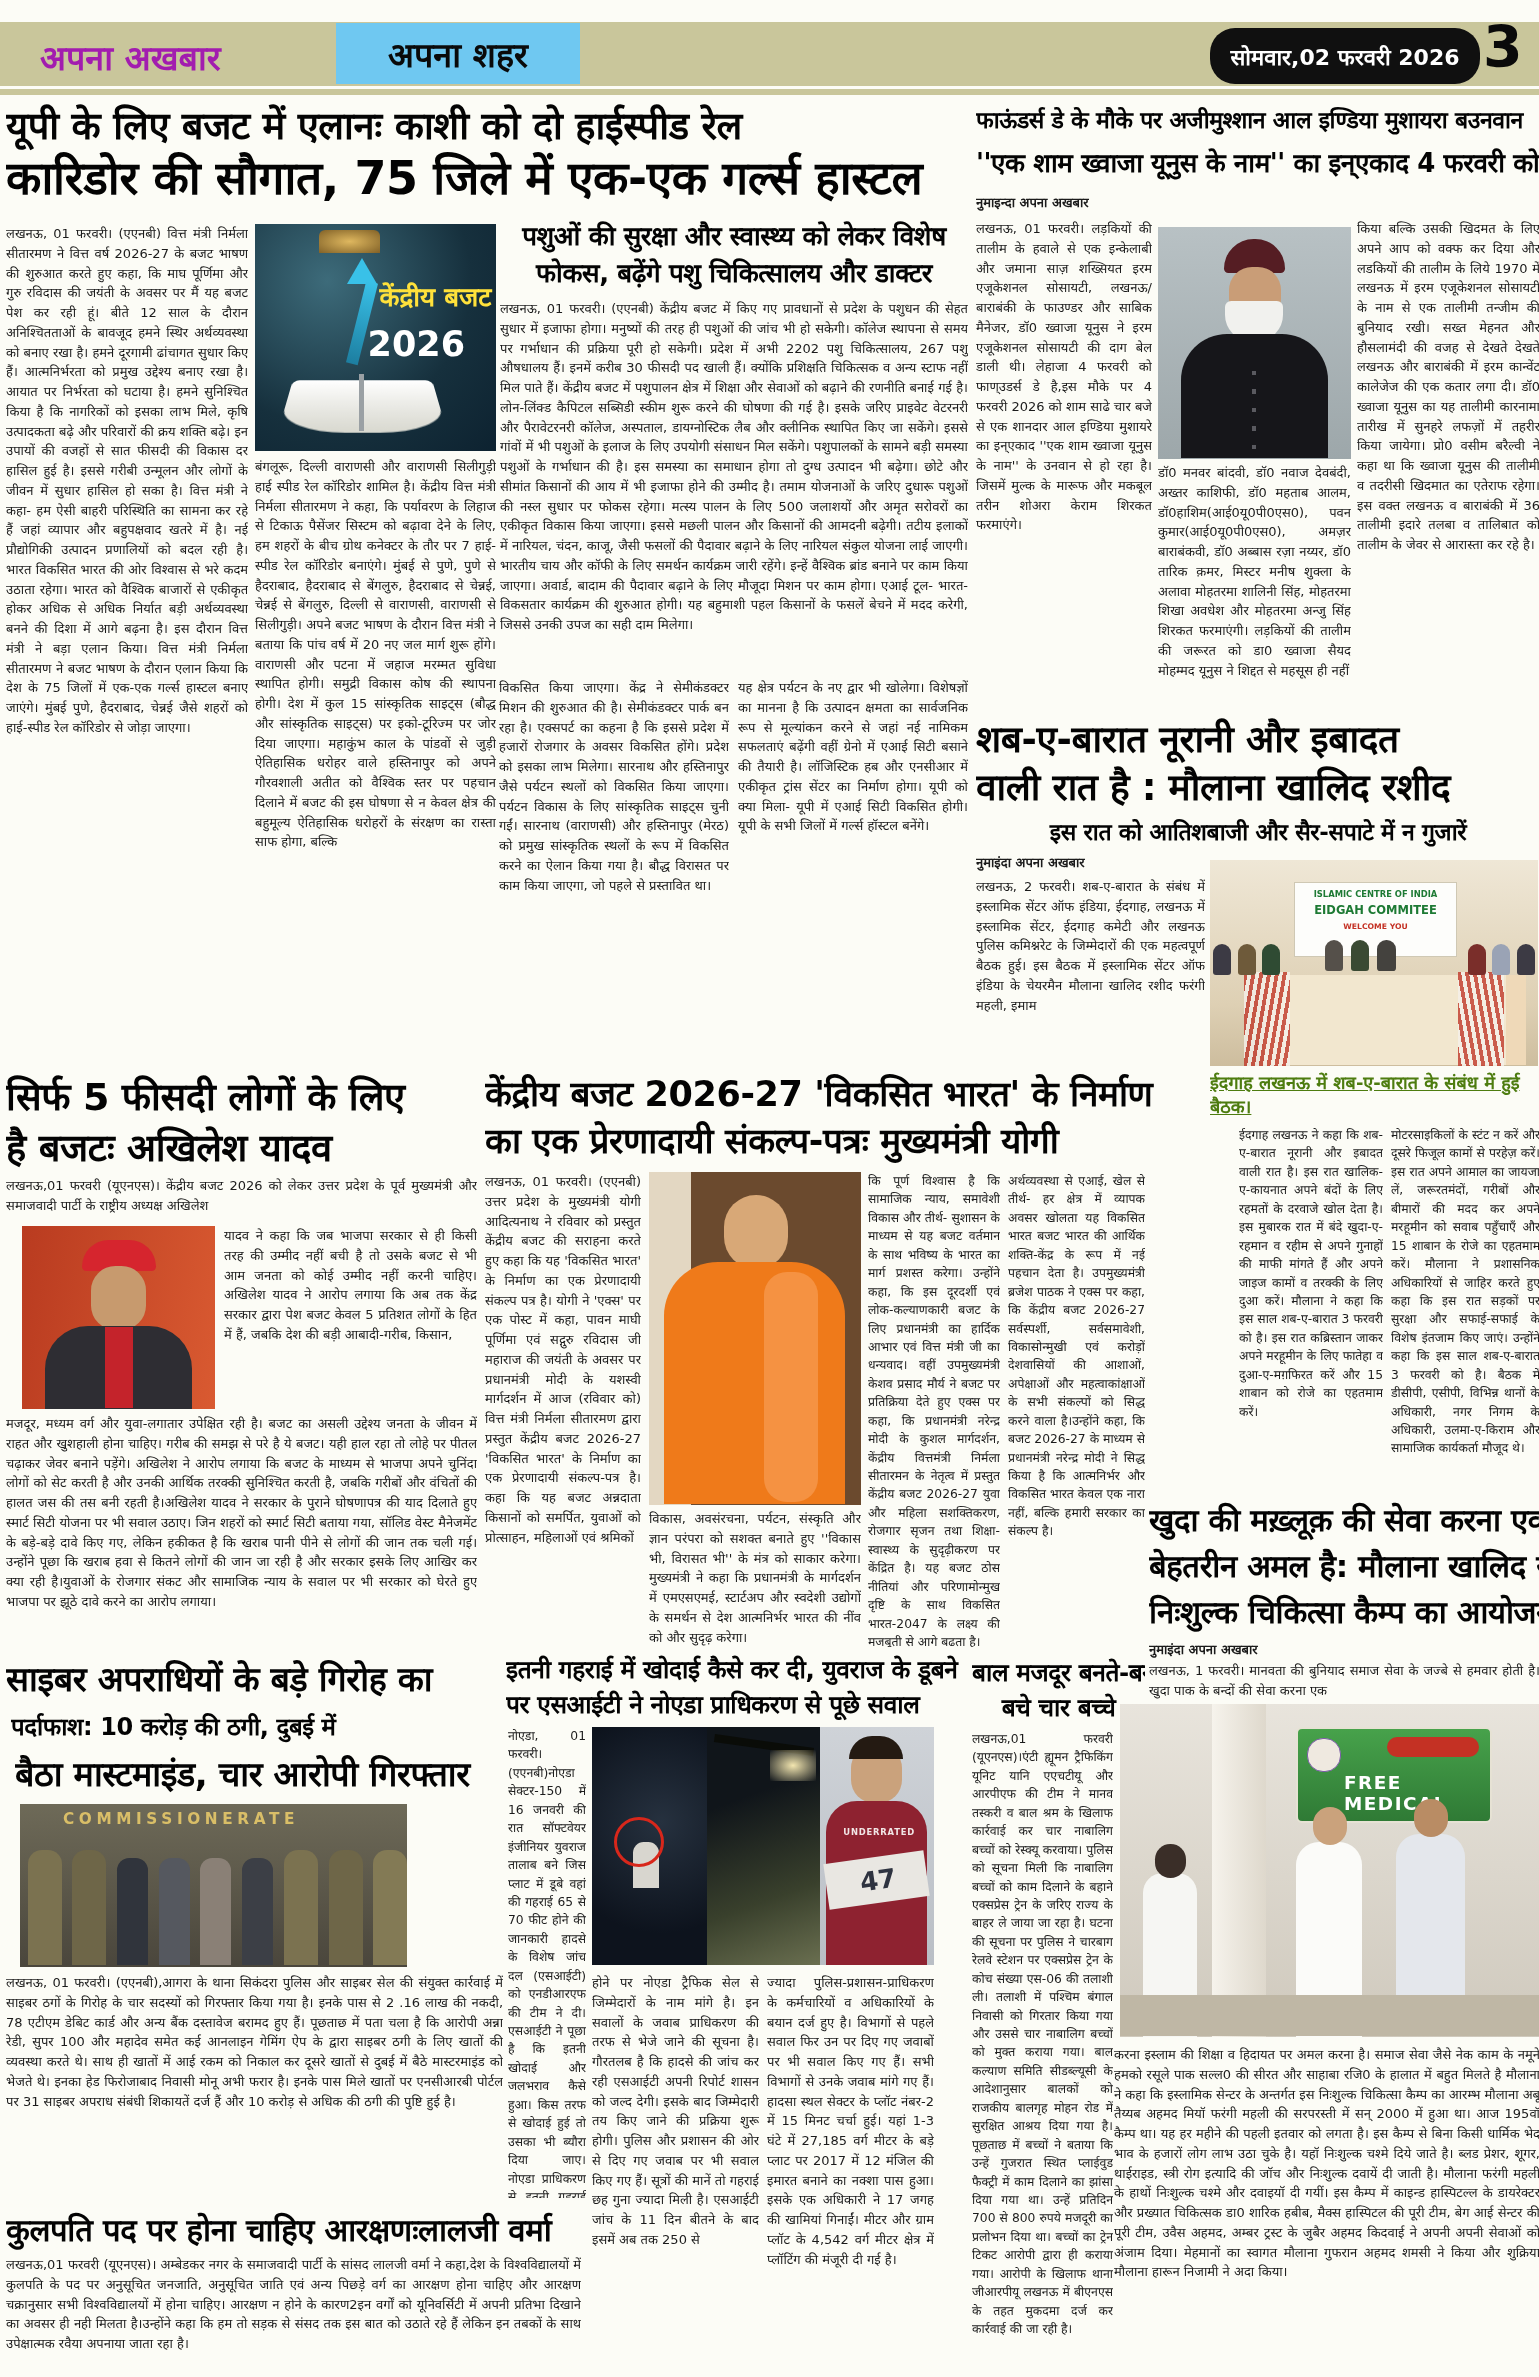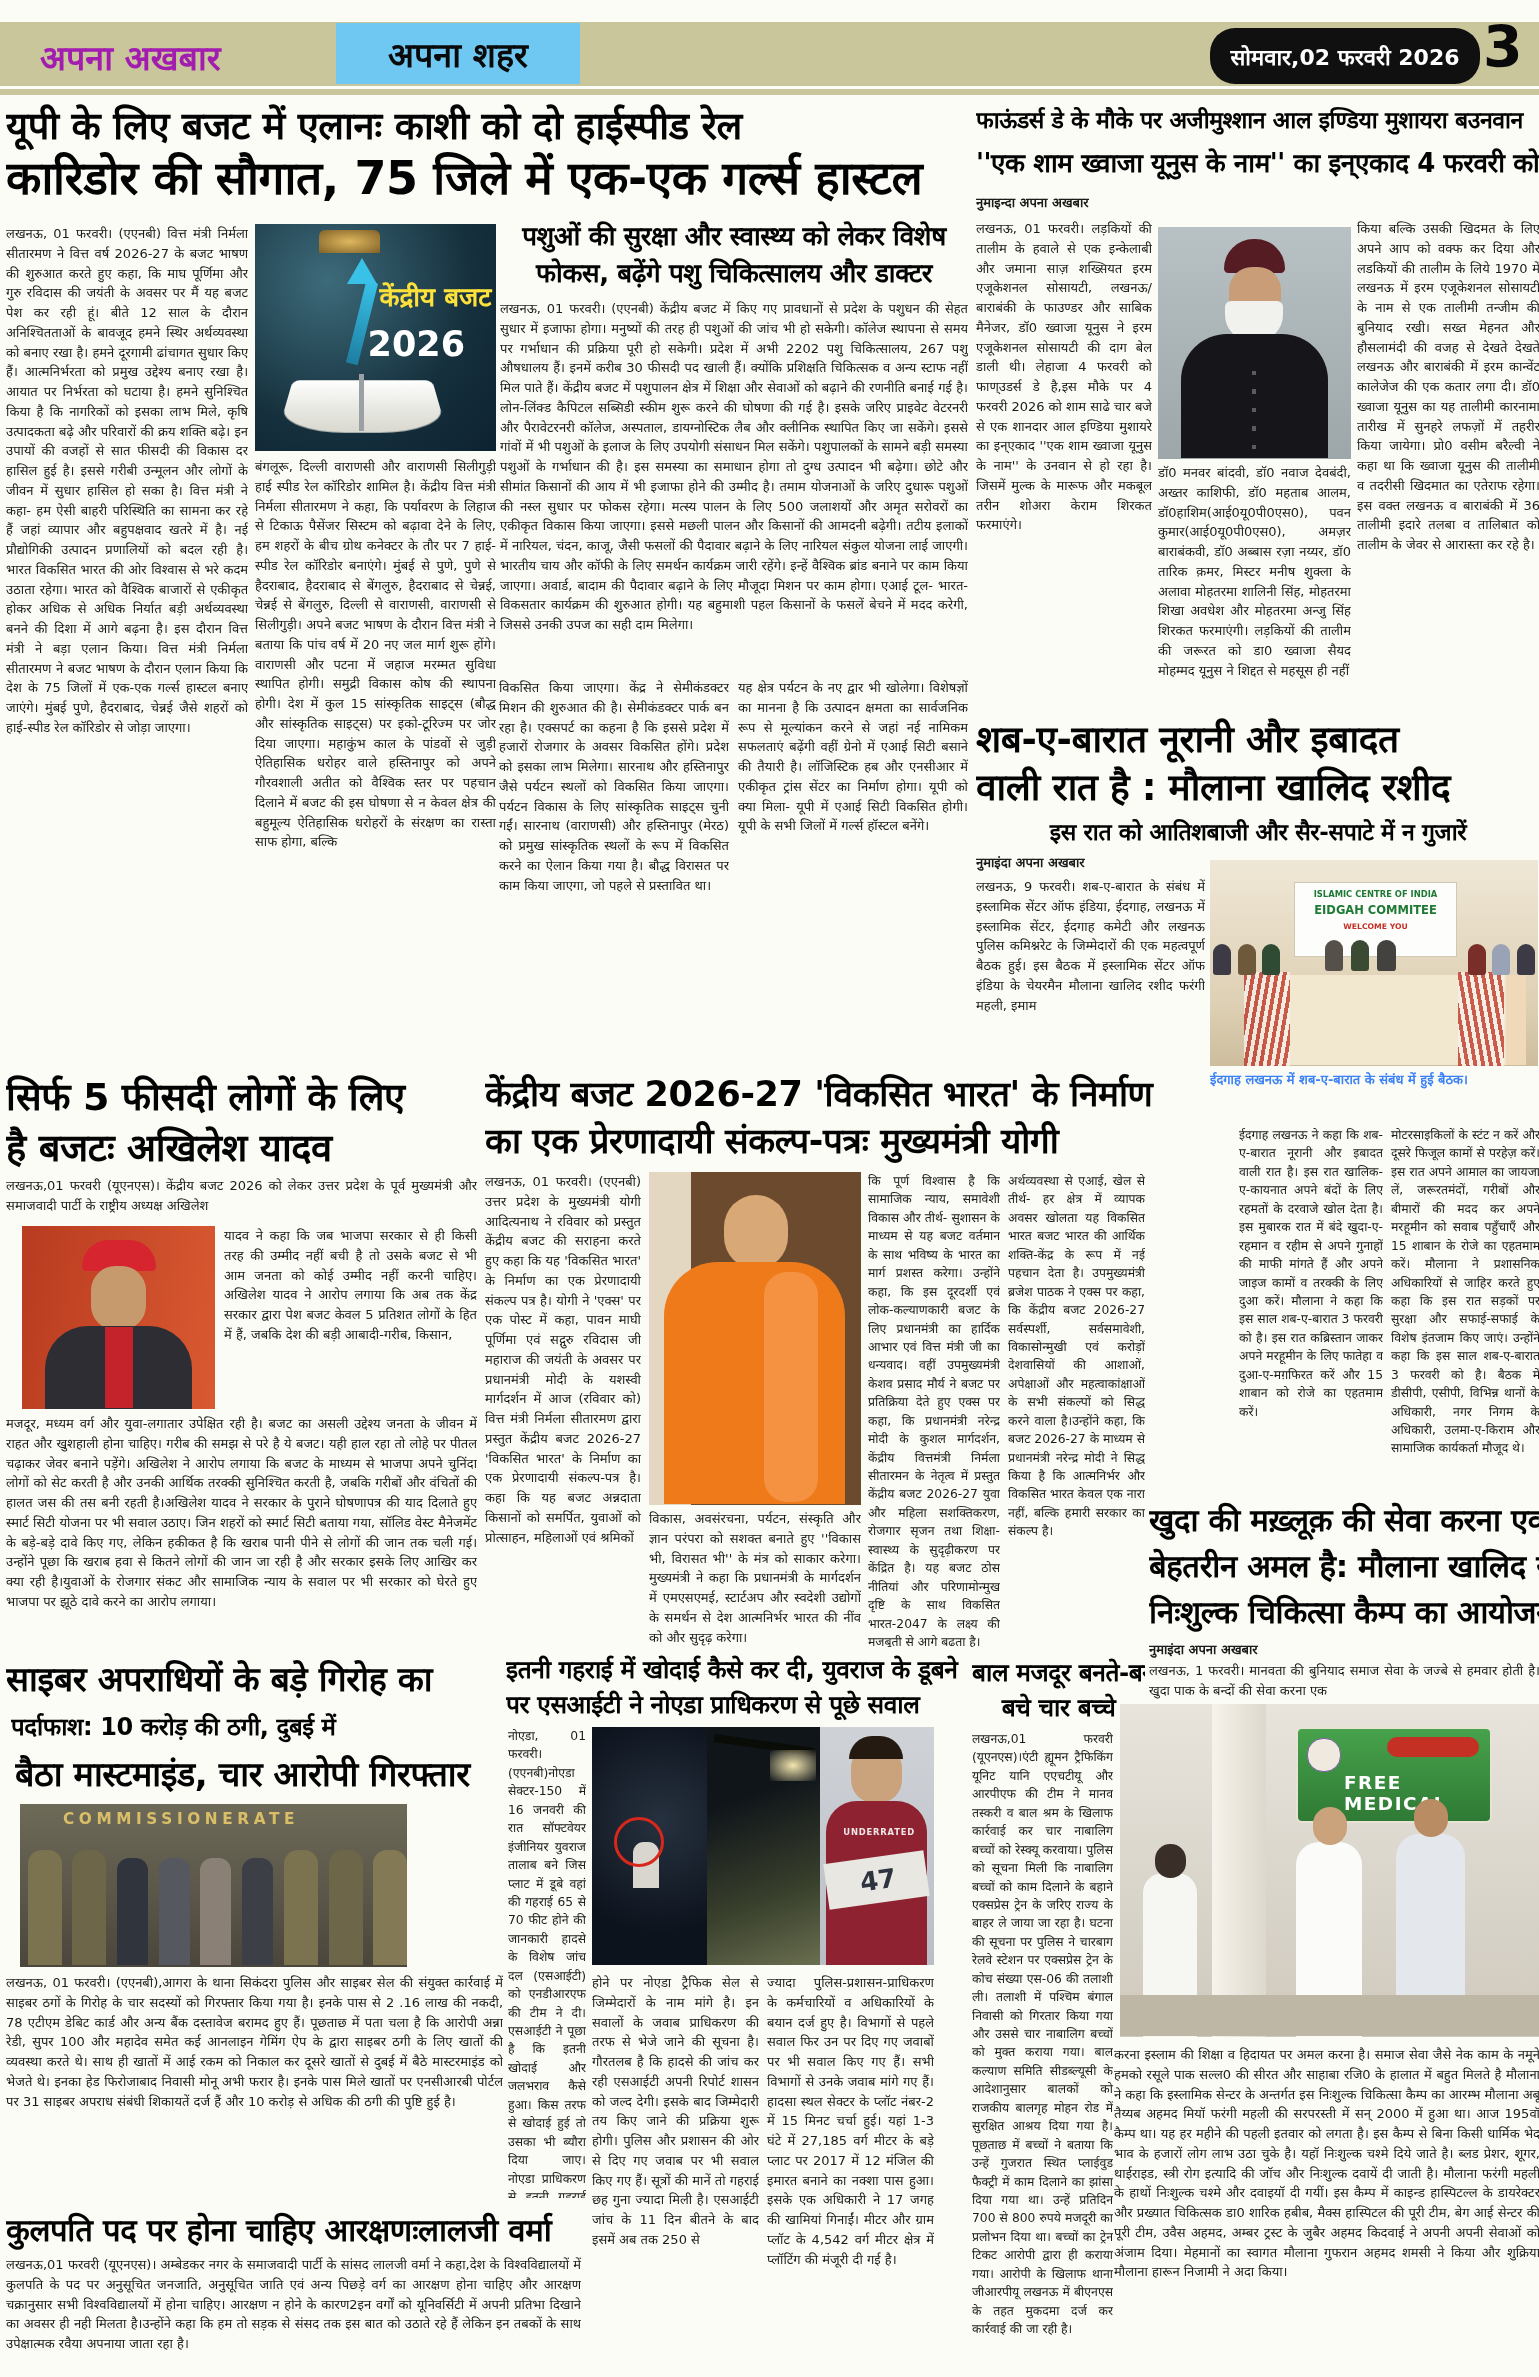--- a/index.html
+++ b/index.html
@@ -3,21 +3,21 @@
 <meta charset="utf-8">
 <style>
   html,body{margin:0;padding:0;}
   body{width:1540px;height:2377px;background:#fcfcf6;font-family:"DejaVu Sans",sans-serif;position:relative;overflow:hidden;}
   .abs{position:absolute;}
   .hl{font-weight:700;color:#030303;white-space:nowrap;overflow:hidden;letter-spacing:-0.4px;}
   .hl-c{text-align:center;}
   .bt{font-size:13px;line-height:1.52;text-align:justify;color:#1b1b1b;overflow:hidden;}
   .bt-sm{font-size:12.3px;line-height:1.5;text-align:justify;color:#1b1b1b;overflow:hidden;}
   .byline{font-weight:700;}
-  .cap{font-size:13px;font-weight:700;color:#3b82f6;line-height:1.35;overflow:hidden;}
+  .cap{font-size:18px;font-weight:700;color:#4d7c0f;line-height:1.35;overflow:hidden;text-decoration:underline;}
   .photo{overflow:hidden;position:absolute;}
   .person{width:18.4px;height:31px;background:#3c3a44;border-radius:9.2px 9.2px 3.1px 3.1px;}
 </style>
 </head>
 <body>
 
 <div class="abs" style="left:0;top:21.5px;width:1540px;height:64px;background:#c9c69b;"></div>
 <div class="abs" style="left:40px;top:34px;font-size:34px;font-weight:700;color:#a21caf;"><span>अपना अखबार</span></div>
 <div class="abs" style="left:336px;top:23px;width:244px;height:61px;background:#6fc8f1;display:flex;align-items:center;justify-content:center;">
   <span style="font-size:34px;font-weight:700;color:#0a0a0a;text-align:center;">अपना शहर</span>
@@ -64,21 +64,21 @@
   <div style="position:absolute;left:94px;top:130px;width:3.8px;height:92px;background:repeating-linear-gradient(#16161a 0 14px,#5a5a60 14px 18.4px);"></div>
 </div>
 
 <div class="abs bt" style="left:1158px;top:463px;width:193px;height:250px;">डॉ0 मनवर बांदवी, डॉ0 नवाज देवबंदी, अख्तर काशिफी, डॉ0 महताब आलम, डॉ0हाशिम(आई0यू0पी0एस0), पवन कुमार(आई0यू0पी0एस0), अमज़र बाराबंकवी, डॉ0 अब्बास रज़ा नय्यर, डॉ0 तारिक क़मर, मिस्टर मनीष शुक्ला के अलावा मोहतरमा शालिनी सिंह, मोहतरमा शिखा अवधेश और मोहतरमा अन्जु सिंह शिरकत फरमाएंगी। लड़कियों की तालीम की जरूरत को डा0 ख्वाजा सैयद मोहम्मद यूनुस ने शिद्दत से  महसूस ही नहीं</div>
 <div class="abs bt" style="left:1357px;top:219px;width:183px;height:494px;">किया बल्कि उसकी खिदमत के लिए अपने आप को वक्फ कर दिया और लडकियों की तालीम के लिये 1970 में लखनऊ में इरम एजूकेशनल सोसायटी के नाम से एक तालीमी तन्जीम की बुनियाद रखी। सख्त मेहनत और हौसलामंदी की वजह से देखते देखते लखनऊ और बाराबंकी में इरम कान्वेंट कालेजेज की एक कतार लगा दी। डॉ0 ख्वाजा यूनुस का यह तालीमी कारनामा तारीख में सुनहरे लफज़ों में तहरीर किया जायेगा। प्रो0 वसीम बरैल्वी ने कहा था कि ख्वाजा यूनुस की तालीमी व तदरीसी खिदमात का एतेराफ रहेगा। इस वक्त लखनऊ व बाराबंकी में 36 तालीमी इदारे तलबा व तालिबात को तालीम के जेवर से आरास्ता कर रहे है।</div>
 
 <div class="abs hl" style="left:976px;top:716px;width:564px;font-size:37px;line-height:48px;">शब-ए-बारात नूरानी और इबादत</div>
 <div class="abs hl" style="left:976px;top:764px;width:564px;font-size:37px;line-height:48px;">वाली रात है : मौलाना खालिद रशीद</div>
 <div class="abs hl hl-c" style="left:976px;top:816px;width:564px;font-size:23px;line-height:32px;">इस रात को आतिशबाजी और सैर-सपाटे में न गुजारें</div>
 <div class="abs bt byline" style="left:976px;top:853px;width:229px;height:21.5px;">नुमाइंदा अपना अखबार</div>
-<div class="abs bt" style="left:976px;top:877px;width:229px;height:245px;">लखनऊ, 9 फरवरी। शब-ए-बारात के संबंध में इस्लामिक सेंटर ऑफ इंडिया, ईदगाह, लखनऊ में इस्लामिक सेंटर, ईदगाह कमेटी और लखनऊ पुलिस कमिश्नरेट के जिम्मेदारों की एक महत्वपूर्ण बैठक हुई। इस बैठक में इस्लामिक सेंटर ऑफ इंडिया के चेयरमैन मौलाना खालिद रशीद फरंगी महली, इमाम</div>
+<div class="abs bt" style="left:976px;top:877px;width:229px;height:245px;">लखनऊ, 2 फरवरी। शब-ए-बारात के संबंध में इस्लामिक सेंटर ऑफ इंडिया, ईदगाह, लखनऊ में इस्लामिक सेंटर, ईदगाह कमेटी और लखनऊ पुलिस कमिश्नरेट के जिम्मेदारों की एक महत्वपूर्ण बैठक हुई। इस बैठक में इस्लामिक सेंटर ऑफ इंडिया के चेयरमैन मौलाना खालिद रशीद फरंगी महली, इमाम</div>
 
 <div class="photo" style="left:1210px;top:860px;width:328px;height:206px;background:linear-gradient(#efe7d6,#ded0b4 70%,#cdbd9e);">
   <div style="position:absolute;left:84px;top:21.5px;width:161px;height:67px;background:#fdfdfb;border:0.8px solid #cfc8b4;text-align:center;padding-top:6.1px;">
     <div style="font-size:8.4px;font-weight:700;color:#1e7a34;">ISLAMIC CENTRE OF INDIA</div>
     <div style="font-size:11.5px;font-weight:700;color:#1e7a34;margin-top:4.6px;">EIDGAH COMMITEE</div>
     <div style="font-size:7.7px;font-weight:700;color:#c43124;margin-top:4.6px;">WELCOME YOU</div>
   </div>
   <div style="position:absolute;left:54px;top:115px;width:222px;height:90px;background:#f2e7cf;border-left:20px solid #efd9b8;border-right:20px solid #efd9b8;"></div>
   <div style="position:absolute;left:34px;top:112px;width:46px;height:94px;background:repeating-linear-gradient(100deg,#c0392b 0 3.8px,#f5f0ea 3.8px 7.7px);opacity:.8;"></div>
   <div style="position:absolute;right:34px;top:112px;width:46px;height:94px;background:repeating-linear-gradient(80deg,#c0392b 0 3.8px,#f5f0ea 3.8px 7.7px);opacity:.8;"></div>

